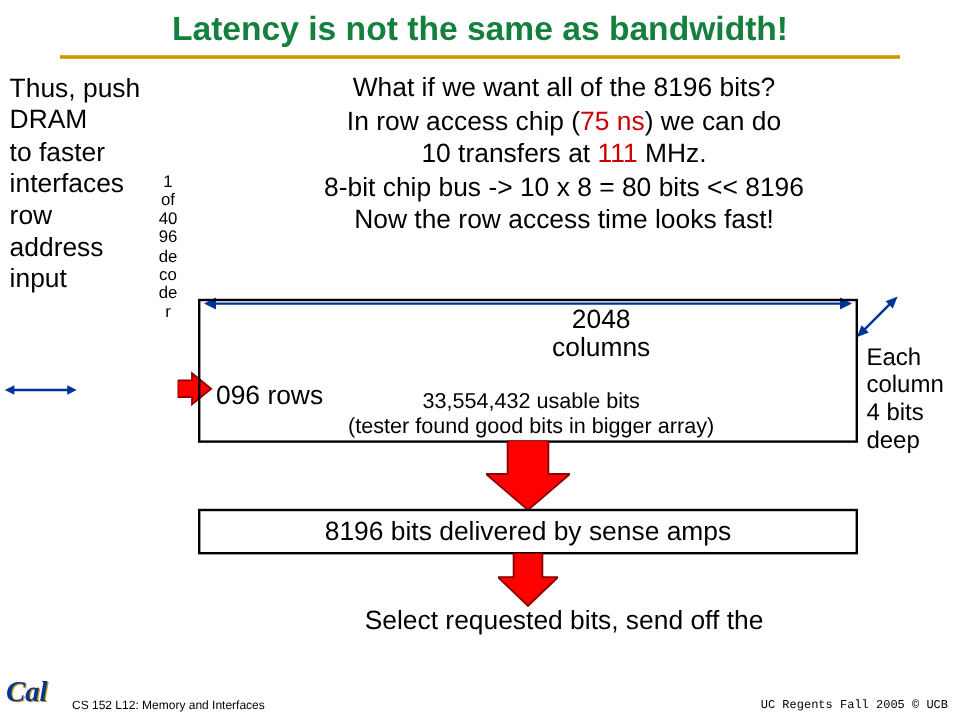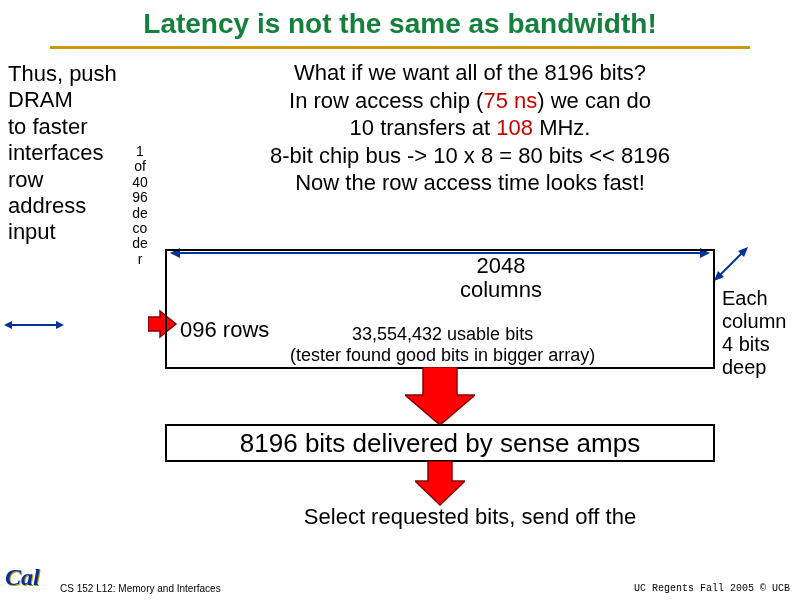--- a/index.html
+++ b/index.html
@@ -9,21 +9,21 @@
   .content { position: relative; width: 100%; height: 500px; }
   .left-text { position: absolute; left: 8px; top: 12px; font-size: 22px; line-height: 1.2; width: 130px; }
   .decoder-label { position: absolute; left: 130px; top: 95px; font-size: 14px; width: 20px; text-align: center; line-height: 1.1; }
   .right-q { position: absolute; left: 190px; top: 10px; font-size: 22px; line-height: 1.25; text-align: center; width: 560px; }
   .red { color: #cc0000; }
   .memory-box { position: absolute; left: 165px; top: 200px; width: 550px; height: 120px; border: 2px solid #000; }
   .cols-label { position: absolute; left: 460px; top: 205px; font-size: 22px; text-align: center; line-height: 1.1; }
   .rows-label { position: absolute; left: 180px; top: 268px; font-size: 22px; }
   .usable { position: absolute; left: 290px; top: 275px; font-size: 18px; text-align: center; line-height: 1.15; }
   .each-col { position: absolute; left: 722px; top: 238px; font-size: 20px; line-height: 1.15; }
-  .sense-box { position: absolute; left: 165px; top: 375px; width: 550px; height: 38px; border: 2px solid #000; display: flex; align-items: center; justify-content: center; font-size: 26px; }
+  .sense-box { position: absolute; left: 165px; top: 375px; width: 550px; height: 38px; border: 2px solid #000; display: flex; align-items: center; justify-content: center; font-size: 22px; }
   .select-text { position: absolute; left: 220px; top: 455px; font-size: 22px; text-align: center; width: 500px; }
   .footer-left { position: absolute; left: 60px; bottom: 6px; font-size: 10px; }
   .footer-right { position: absolute; right: 10px; bottom: 6px; font-size: 10px; font-family: Liberation Mono, monospace; }
   .cal-logo { position: absolute; left: 5px; bottom: 4px; width: 50px; height: 32px; }
   .cal-text { font-family: cursive; font-style: italic; font-weight: bold; font-size: 24px; color: #003399; text-shadow: 1px 1px 0 #cc9900; }
   svg { position: absolute; }
   .arrow-red { fill: #ff0000; stroke: #8b0000; stroke-width: 1.5; }
 </style>
 </head>
 <body>
@@ -53,21 +53,21 @@
     <div>de</div>
     <div>r</div>
   </div>
 
   <div class="right-q">
     <div>What if we want all of the 8196 bits?</div>
     <div>
       <span>In row access chip (</span><span class="red">75 ns</span><span>) we can do</span>
     </div>
     <div>
-      <span>10 transfers at </span><span class="red">108 </span><span>MHz.</span>
+      <span>10 transfers at </span><span class="red">111 </span><span>MHz.</span>
     </div>
     <div>8-bit chip bus -&gt; 10 x 8 = 80 bits &lt;&lt; 8196</div>
     <div>Now the row access time looks fast!</div>
   </div>
 
   <svg style="left:148px;top:260px" width="30" height="30">
     <polygon class="arrow-red" points="0,8 12,8 12,2 28,15 12,28 12,22 0,22"></polygon>
   </svg>
 
   <svg style="left:4px;top:268px" width="60" height="16">

